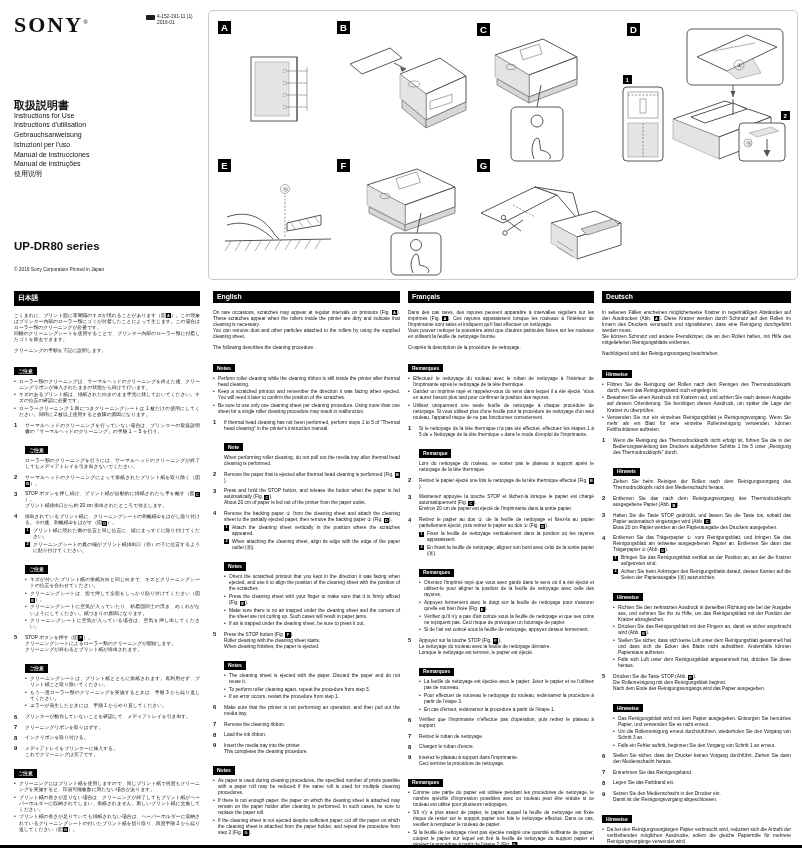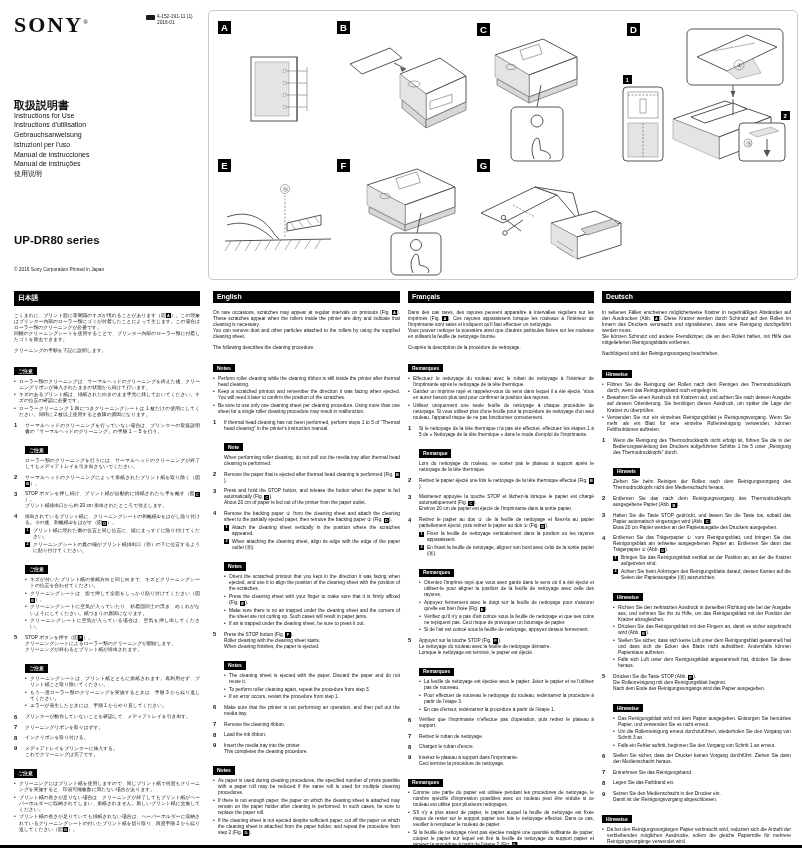--- a/index.html
+++ b/index.html
@@ -11,21 +11,21 @@
   .brand{position:absolute;left:14px;top:12px;font-family:"Liberation Serif","DejaVu Serif",serif;
          font-weight:bold;font-size:22px;letter-spacing:2px;}
   .brand sup{font-size:6px;letter-spacing:0;}
   .partno{position:absolute;left:146px;top:14px;font-size:4.8px;line-height:6.4px;color:#222;}
   .pn-row{display:flex;align-items:center;gap:2px;}
   .pn-icon{display:inline-block;width:9px;height:5px;background:#1a1a1a;border-radius:1px;}
   .doc-title{position:absolute;left:14px;top:76px;width:186px;font-size:11.5px;font-style:italic;
              font-weight:bold;border-bottom:3.5px solid #000;padding-bottom:4px;}
   .langs{position:absolute;left:14px;top:101px;font-size:7px;line-height:9.7px;}
   .langs .jp{font-weight:bold;font-size:11px;}
-  .model{position:absolute;left:14px;top:234px;font-size:11.5px;font-weight:bold;}
+  .model{position:absolute;left:14px;top:240px;font-size:11.5px;font-weight:bold;}
   .copyright{position:absolute;left:14px;top:267px;font-size:4.8px;color:#222;}
 
   
   .figpanel{position:absolute;left:208px;top:10px;width:588px;height:268px;
             border:1px solid #c9c9c9;border-radius:5px;}
   .figlabel{position:absolute;width:13px;height:13px;background:#000;color:#fff;font-weight:bold;
             font-size:9.5px;text-align:center;line-height:13px;}
   .figart{position:absolute;}
   .figart svg{display:block;}
   .ln{stroke:#555;stroke-width:1;fill:none;}

